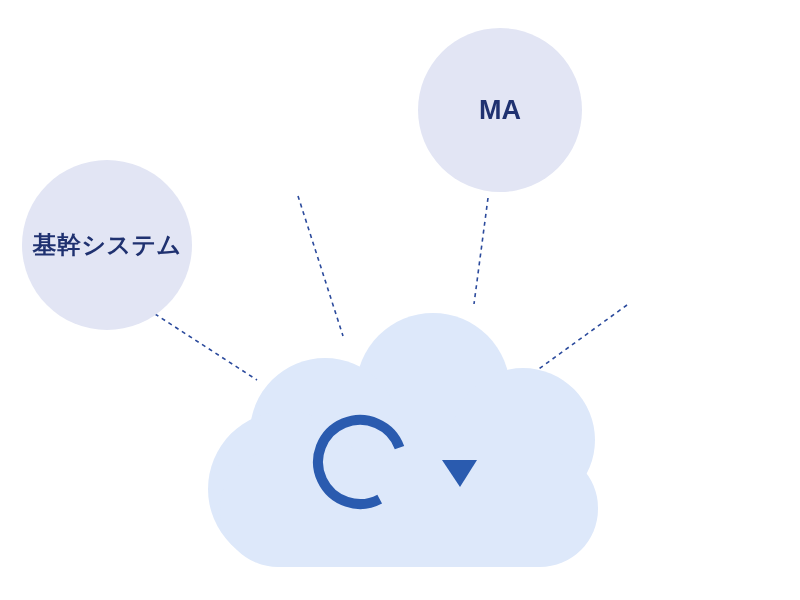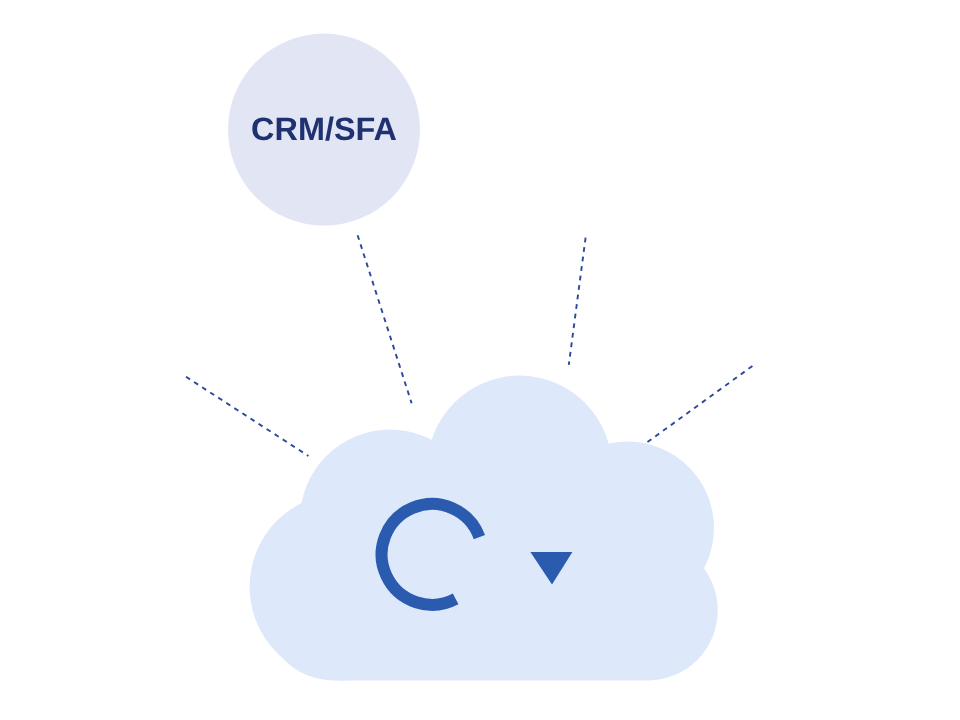--- a/index.html
+++ b/index.html
@@ -82,20 +82,23 @@
       <circle class="cloud-part" cx="286" cy="489" r="78"></circle>
       <circle class="cloud-part" cx="523" cy="440" r="72"></circle>
       <rect class="cloud-part" x="220" y="450" width="378" height="117" rx="58"></rect>
     </g>
     <g>
       <path class="sync-arc" d="M 379.7 499.1 A 42 42 0 1 1 399.5 447.6"></path>
       <polygon class="sync-head" points="442,460 477,460 460,487"></polygon>
     </g>
   </svg>
 
-
-  <div class="node node-en" id="node-crm-sfa">
-    <span class="node-label">CRM/SFA</span>
+  <div class="node node-jp" id="node-core-system">
+    <span class="node-label">基幹システム</span>
   </div>
 
+
+  <div class="node node-en" id="node-ma">
+    <span class="node-label">MA</span>
+  </div>
 
 
 </div>
 
 </body></html>

